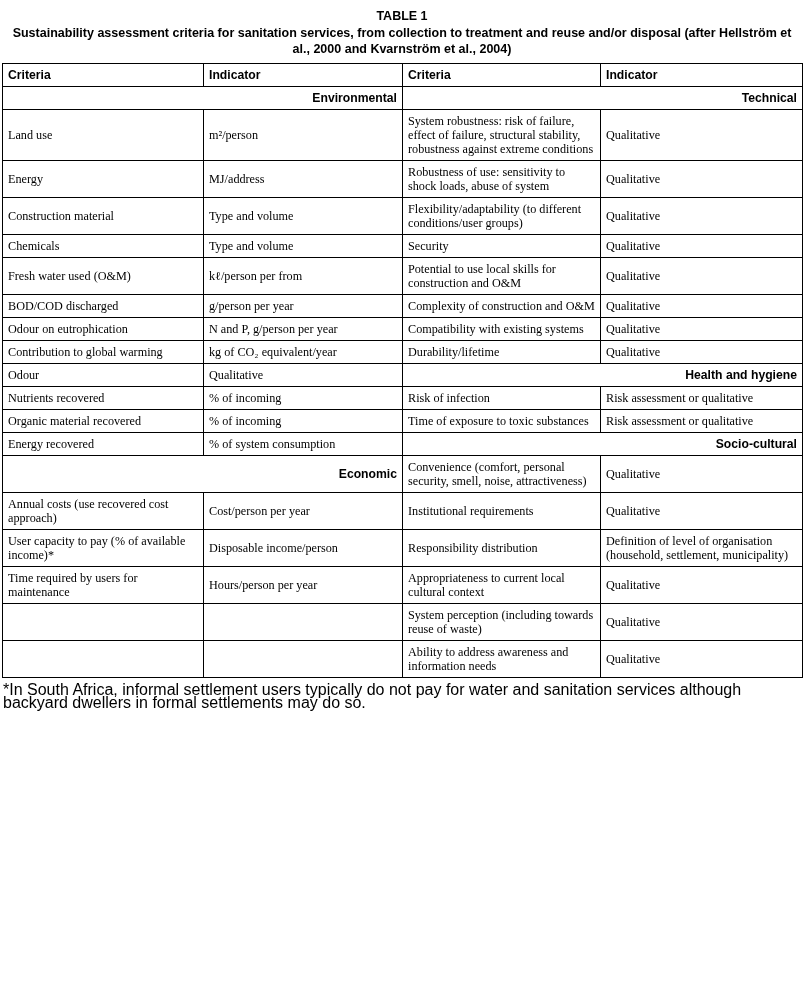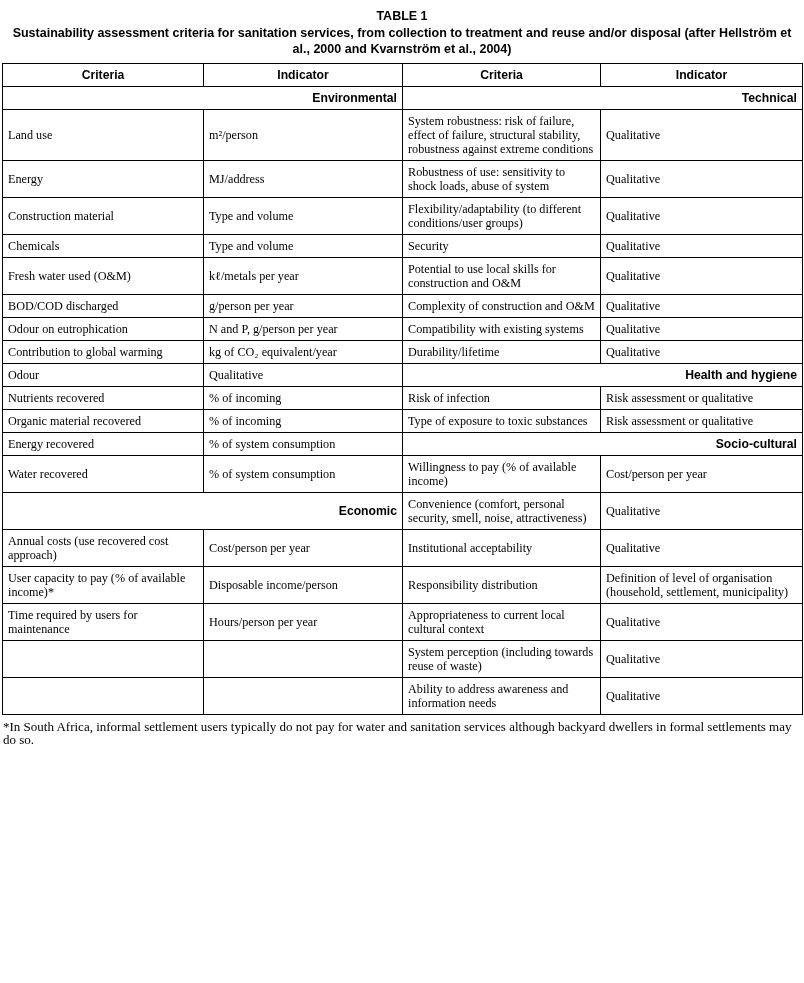--- a/index.html
+++ b/index.html
@@ -49,33 +49,32 @@
   col.c1 { width: 201px; }
   col.c2 { width: 199px; }
   col.c3 { width: 198px; }
   col.c4 { width: 202px; }
   td.hdr {
     font-family: "Liberation Sans", sans-serif;
     font-weight: bold;
     font-size: 12.3px;
     padding-top: 5px;
     padding-bottom: 5px;
-    text-align: center;
   }
   td.section {
     font-family: "Liberation Sans", sans-serif;
     font-weight: bold;
     font-size: 12.3px;
     padding-top: 5px;
     padding-bottom: 5px;
     text-align: right;
   }
   .footnote {
-    font-family: Liberation Serif, serif;
-    font-size: 13px;
+    font-family: Liberation Sans, sans-serif;
+    font-size: 16px;
     line-height: 12.5px;
     margin: 6px auto 4px auto;
     width: 800px;
     padding: 0 1px;
   }
 </style>
 </head>
 <body>
 
 <div class="page">
@@ -122,21 +121,21 @@
           <td>Qualitative</td>
         </tr>
         <tr>
           <td>Chemicals</td>
           <td>Type and volume</td>
           <td>Security</td>
           <td>Qualitative</td>
         </tr>
         <tr>
           <td>Fresh water used (O&amp;M)</td>
-          <td>kℓ/metals per year</td>
+          <td>kℓ/person per from</td>
           <td>Potential to use local skills for construction and O&amp;M</td>
           <td>Qualitative</td>
         </tr>
         <tr>
           <td>BOD/COD discharged</td>
           <td>g/person per year</td>
           <td>Complexity of construction and O&amp;M</td>
           <td>Qualitative</td>
         </tr>
         <tr>
@@ -158,43 +157,37 @@
         </tr>
         <tr>
           <td>Nutrients recovered</td>
           <td>% of incoming</td>
           <td>Risk of infection</td>
           <td>Risk assessment or qualitative</td>
         </tr>
         <tr>
           <td>Organic material recovered</td>
           <td>% of incoming</td>
-          <td>Type of exposure to toxic substances</td>
+          <td>Time of exposure to toxic substances</td>
           <td>Risk assessment or qualitative</td>
         </tr>
         <tr>
           <td>Energy recovered</td>
           <td>% of system consumption</td>
           <td colspan="2" class="section">Socio-cultural</td>
         </tr>
         <tr>
-          <td>Water recovered</td>
-          <td>% of system consumption</td>
-          <td>Willingness to pay (% of available income)</td>
-          <td>Cost/person per year</td>
-        </tr>
-        <tr>
           <td colspan="2" class="section">Economic</td>
           <td>Convenience (comfort, personal security, smell, noise, attractiveness)</td>
           <td>Qualitative</td>
         </tr>
         <tr>
           <td>Annual costs (use recovered cost approach)</td>
           <td>Cost/person per year</td>
-          <td>Institutional acceptability</td>
+          <td>Institutional requirements</td>
           <td>Qualitative</td>
         </tr>
         <tr>
           <td>User capacity to pay (% of available income)*</td>
           <td>Disposable income/person</td>
           <td>Responsibility distribution</td>
           <td>Definition of level of organisation (household, settlement, municipality)</td>
         </tr>
         <tr>
           <td>Time required by users for maintenance</td>

